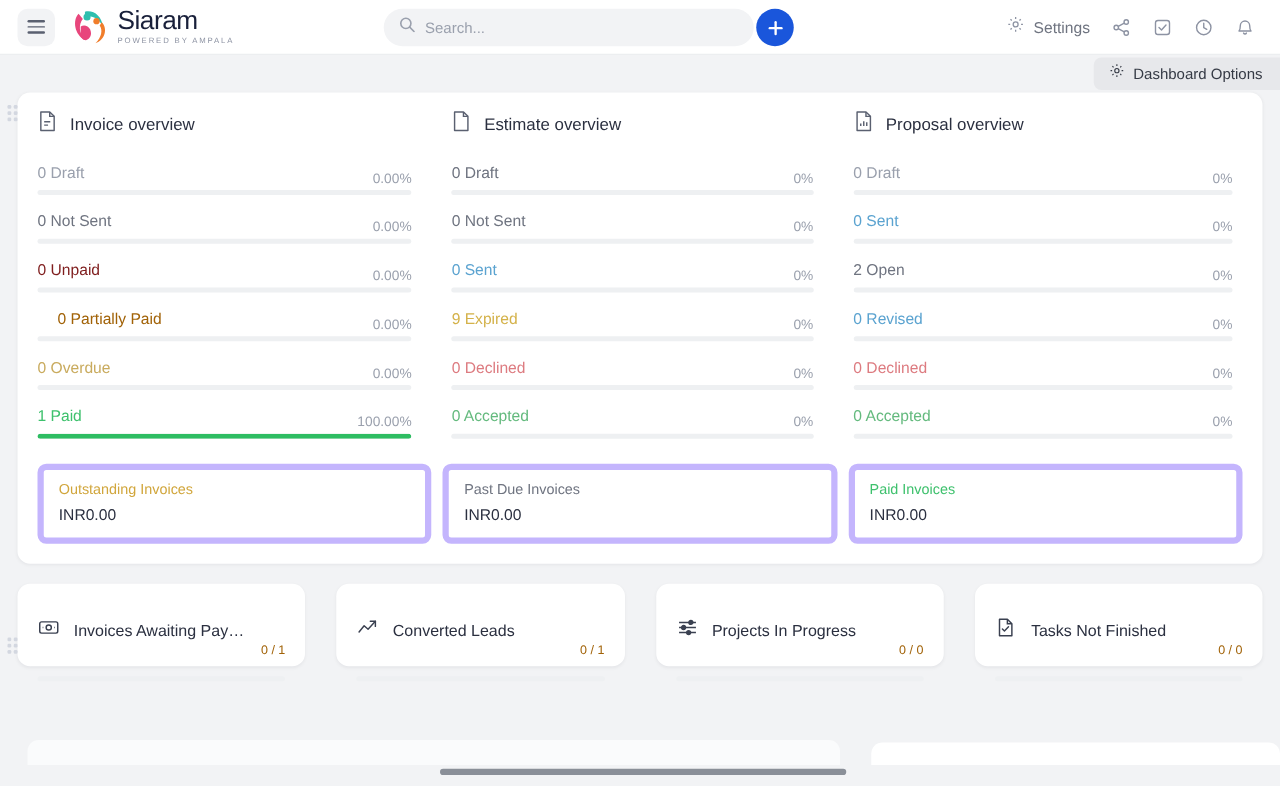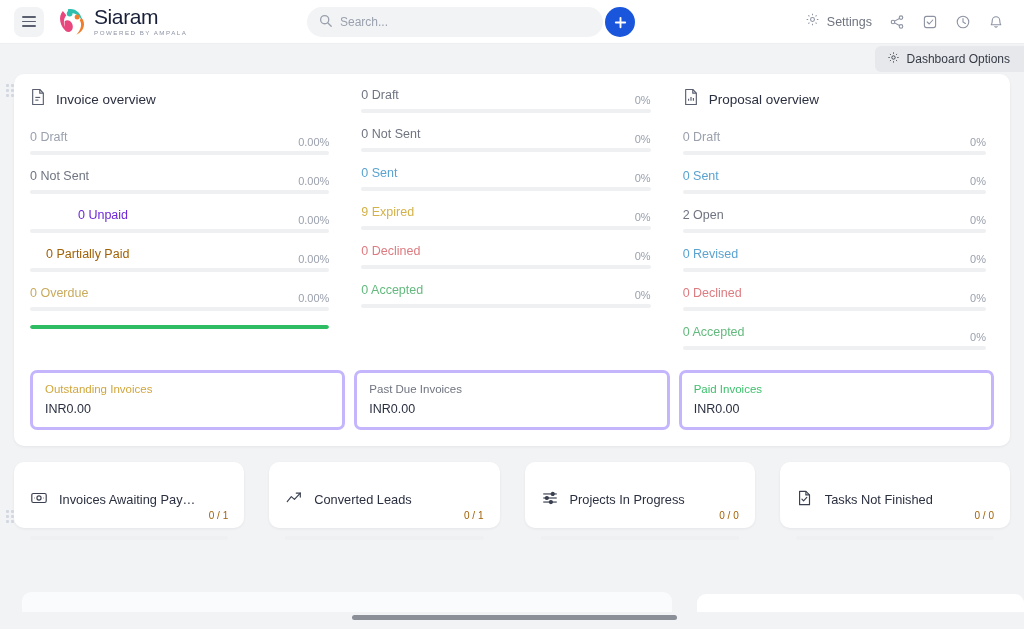--- a/index.html
+++ b/index.html
@@ -93,21 +93,21 @@
   .row { margin-bottom: 14px; }
   .row-top { display: flex; align-items: baseline; justify-content: space-between; }
   .row-label { font-size: 12.5px; }
   .row-pct { font-size: 11px; color: #9aa0ad; align-self: flex-end; margin-top: 6px; }
   .bar { margin-top: 3px; height: 4px; border-radius: 3px; background: #eef0f2; overflow: hidden; }
   .bar > i { display: block; height: 100%; border-radius: 3px; }
 
   
   .totals { display: grid; grid-template-columns: 1fr 1fr 1fr; gap: 9px; margin-top: 6px; }
   .total-card {
-    border: 3px solid #c4b5fd; border-radius: 7px;
+    border: 5px solid #c4b5fd; border-radius: 7px;
     padding: 10px 12px 11px 12px; background: #fff;
   }
   .total-card .cap { font-size: 11.5px; margin-bottom: 7px; }
   .total-card .amt { font-size: 12.5px; color: #2b3040; }
 
   
   .stats { display: grid; grid-template-columns: repeat(4, 1fr); gap: 25px; margin-top: 16px; }
   .stat-card {
     background: #fff; border-radius: 10px;
     box-shadow: 0 1px 3px rgba(16,24,40,0.06);
@@ -279,21 +279,21 @@
               <div class="row-top">
                 <span class="row-label" style="color: rgb(111, 116, 128);">0 Not Sent</span>
                 <span class="row-pct">0.00%</span>
               </div>
               <div class="bar">
                 <i style="width: 0%; background: rgb(201, 205, 212);"></i>
               </div>
             </div>
             <div class="row">
               <div class="row-top">
-                <span class="row-label" style="color: #6d28d9; margin-left: 48px;">0 Unpaid</span>
+                <span class="row-label" style="color: #7f1d1d;">0 Unpaid</span>
                 <span class="row-pct">0.00%</span>
               </div>
               <div class="bar">
                 <i style="width: 0%; background: rgb(217, 115, 110);"></i>
               </div>
             </div>
             <div class="row">
               <div class="row-top">
                 <span class="row-label" style="color: #a16207; margin-left: 16px;">0 Partially Paid</span>
                 <span class="row-pct">0.00%</span>
@@ -305,28 +305,41 @@
             <div class="row">
               <div class="row-top">
                 <span class="row-label" style="color: rgb(201, 171, 94);">0 Overdue</span>
                 <span class="row-pct">0.00%</span>
               </div>
               <div class="bar">
                 <i style="width: 0%; background: rgb(201, 171, 94);"></i>
               </div>
             </div>
             <div class="row">
+              <div class="row-top">
+                <span class="row-label" style="color: rgb(62, 193, 109);">1 Paid</span>
+                <span class="row-pct">100.00%</span>
+              </div>
               <div class="bar">
                 <i style="width: 100%; background: rgb(46, 189, 98);"></i>
               </div>
             </div>
           </div>
       </div>
 
       <div class="ov-col">
+        <div class="ov-head">
+          <span>
+            <svg width="16" height="18" viewBox="0 0 18 20" fill="none" stroke="#5a6070" stroke-width="1.3">
+              <path d="M3 1.6h8l4 4V18.4H3z" stroke-linejoin="round"></path>
+              <path d="M11 1.6v4h4"></path>
+            </svg>
+          </span>
+          <span class="t">Estimate overview</span>
+        </div>
         <div>
             <div class="row">
               <div class="row-top">
                 <span class="row-label" style="color: rgb(111, 116, 128);">0 Draft</span>
                 <span class="row-pct">0%</span>
               </div>
               <div class="bar">
                 <i style="width: 0%; background: rgb(201, 205, 212);"></i>
               </div>
             </div>

